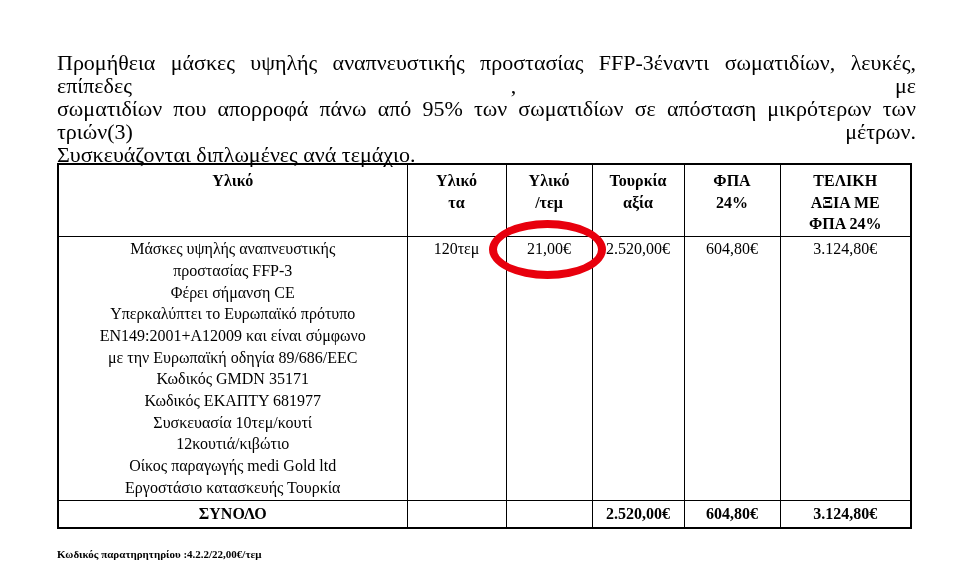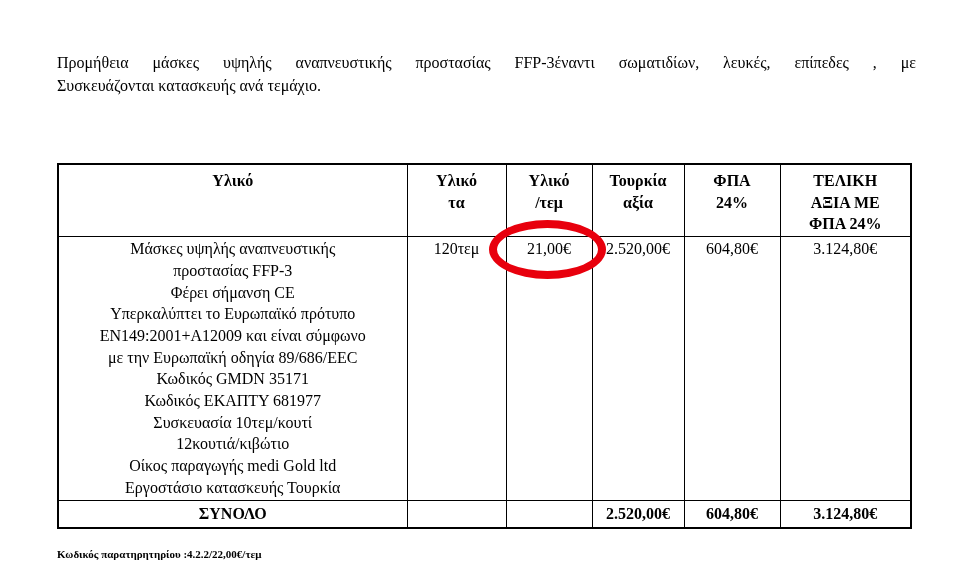--- a/index.html
+++ b/index.html
@@ -23,21 +23,21 @@
     text-decoration: underline;
     text-decoration-thickness: 2px;
     text-underline-offset: 4px;
     white-space: pre;
   }
   .para {
     position: absolute;
     left: 57px;
     top: 51px;
     width: 859px;
-    font-size: 16px;
+    font-size: 22px;
     line-height: 23px;
   }
   .para .line { text-align: justify; }
   .para .line.just { text-align-last: justify; }
   table.doc-table {
     position: absolute;
     left: 57px;
     top: 163px;
     width: 853px;
     border-collapse: collapse;
@@ -83,21 +83,22 @@
   }
 </style>
 </head>
 <body>
 
 <div class="page">
 
 
   <div class="para">
     <div class="line just">Προμήθεια μάσκες υψηλής αναπνευστικής προστασίας FFP-3έναντι σωματιδίων, λευκές, επίπεδες , με</div>
-    <div class="line">Συσκευάζονται κατασκευής ανά τεμάχιο.</div>
+    <div class="line just">σωματιδίων που απορροφά πάνω από 95% των σωματιδίων σε απόσταση μικρότερων των τριών(3) μέτρων.</div>
+    <div class="line">Συσκευάζονται διπλωμένες ανά τεμάχιο.</div>
   </div>
 
   <table class="doc-table">
     <colgroup>
       <col style="width:349px">
       <col style="width:99px">
       <col style="width:86px">
       <col style="width:92px">
       <col style="width:96px">
       <col style="width:131px">

